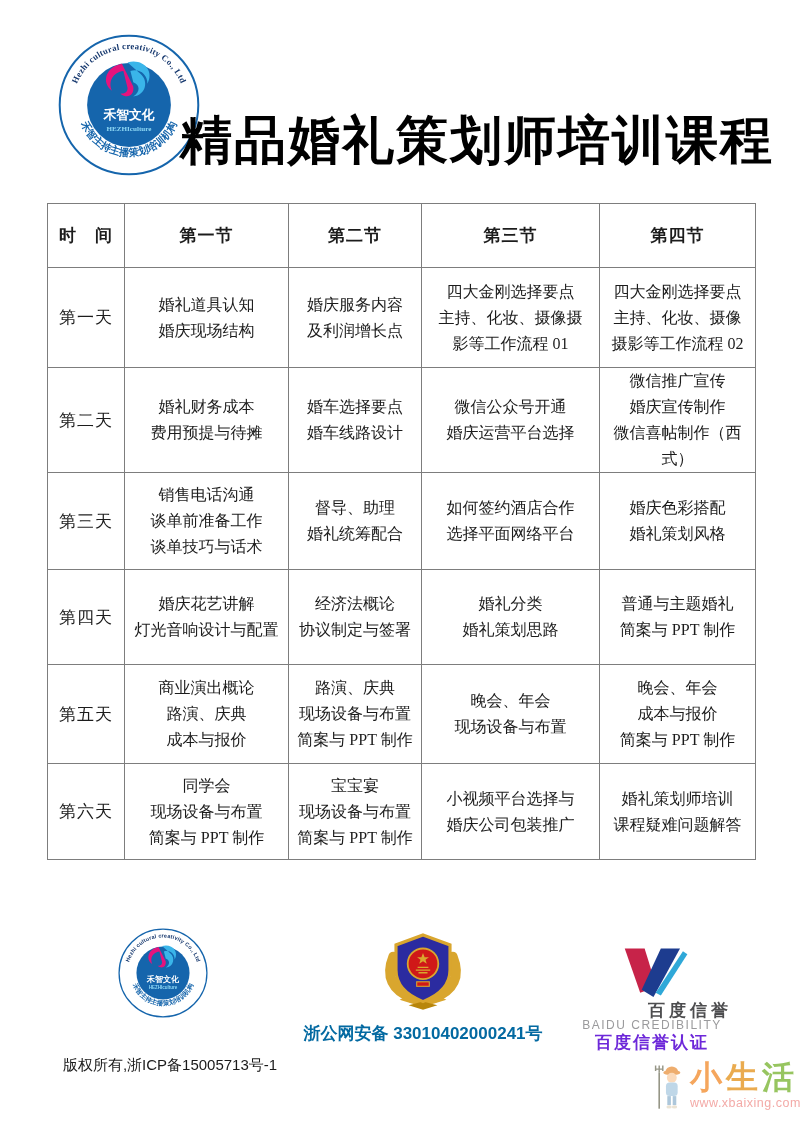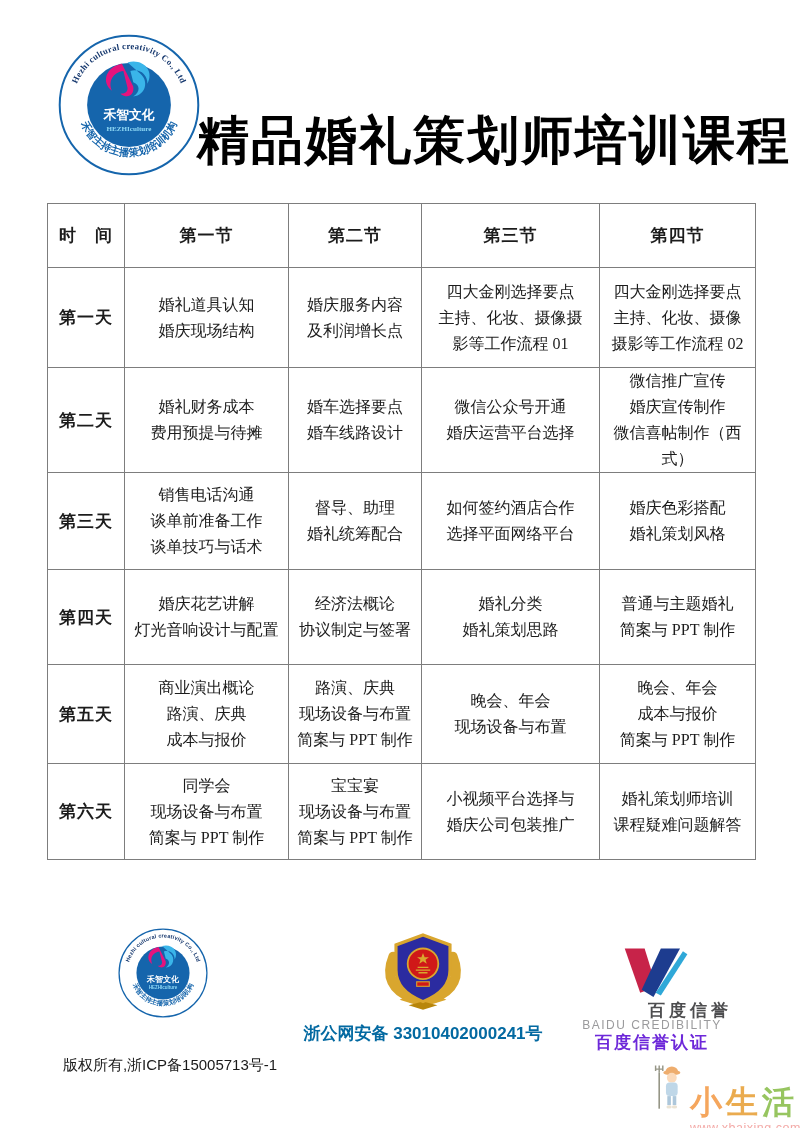--- a/index.html
+++ b/index.html
@@ -6,54 +6,53 @@
   .page{
     position:relative;width:800px;height:1128px;background:#fff;overflow:hidden;
     font-family:"Liberation Serif","DejaVu Serif",serif;color:var(--text-main,#1c1c1c);
   }
   
   .brand-logo-top{position:absolute;left:58px;top:34px;width:142px;height:142px;}
   .page-title{
     position:absolute;left:180px;top:78px;width:580px;text-align:left;
     font-size:52px;font-weight:700;letter-spacing:2px;line-height:56px;color:#000;
     white-space:nowrap;
-    margin-left:17px;
   }
   
   table.course{
     position:absolute;left:47px;top:203px;width:708px;
     border-collapse:collapse;table-layout:fixed;
   }
   table.course th,table.course td{
     border:1px solid var(--table-border,#7d7d7d);
     text-align:center;vertical-align:middle;
     white-space:pre-line;padding:0 3px;
   }
   table.course thead th{height:63px;font-size:17px;font-weight:700;letter-spacing:1px;}
-  table.course tbody th{font-size:17px;font-weight:700;letter-spacing:1px;}
+  table.course tbody th{font-size:17px;font-weight:400;letter-spacing:1px;}
   table.course tbody td{font-size:16px;line-height:26px;}
   
   .footer-item{position:absolute;font-family:"Liberation Sans","DejaVu Sans",sans-serif;}
   .brand-logo-bottom{left:118px;top:928px;width:90px;height:90px;}
   .copyright-text{left:45px;top:1056px;width:250px;text-align:center;font-size:15px;color:#1a1a1a;}
   .police-badge{left:378px;top:928px;width:90px;height:86px;}
   .police-record-text{left:278px;top:1022px;width:290px;text-align:center;font-size:17px;font-weight:700;color:#0369a1;}
   .baidu-logo{left:614px;top:944px;width:76px;height:56px;}
   .baidu-brand-cn{left:572px;top:999px;width:160px;text-align:right;font-size:17px;font-weight:700;letter-spacing:4px;color:#4d4d4f;}
   .baidu-brand-en{left:572px;top:1018px;width:160px;text-align:center;font-size:12px;letter-spacing:1.5px;color:#9a9a9c;}
   .baidu-caption{left:572px;top:1031px;width:160px;text-align:center;font-size:17px;font-weight:700;letter-spacing:2px;color:#6d28d9;}
   
   .watermark{
     position:absolute;left:652px;top:1060px;width:146px;height:62px;
     display:flex;align-items:flex-start;font-family:"Liberation Sans","DejaVu Sans",sans-serif;
     opacity:.9;
   }
   .watermark-figure{width:36px;height:56px;flex:0 0 auto;}
   .watermark-textcol{display:flex;flex-direction:column;margin-left:2px;}
-  .watermark-name{font-size:32px;font-weight:700;line-height:34px;letter-spacing:4px;white-space:nowrap;margin-top:25px;}
+  .watermark-name{font-size:32px;font-weight:700;line-height:34px;letter-spacing:4px;white-space:nowrap;}
   .watermark-name .ch0{color:var(--wm-orange,#f49d4c);}
   .watermark-name .ch1{color:var(--wm-amber,#e8a33c);}
   .watermark-name .ch2{color:var(--wm-green,#8cbf4f);}
   .watermark-url{font-size:12.5px;color:var(--wm-pink,#f2a19e);letter-spacing:.5px;margin-top:2px;white-space:nowrap;}
 </style>
 </head>
 <body>
 
 <svg width="0" height="0" style="position:absolute" aria-hidden="true">
   <defs>

